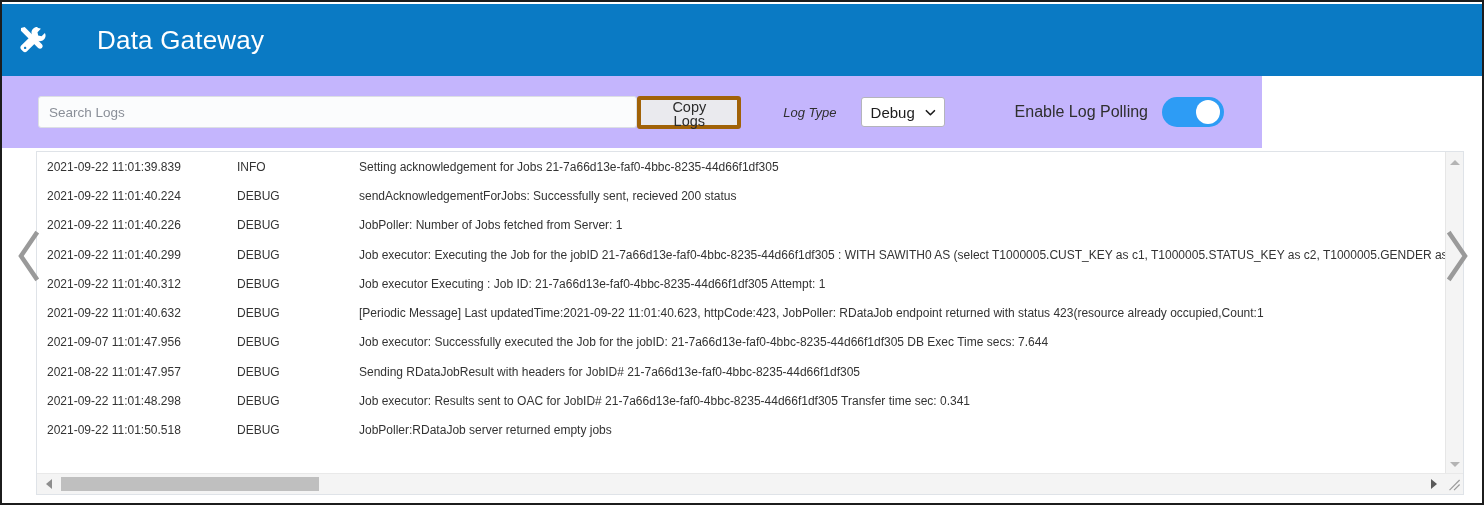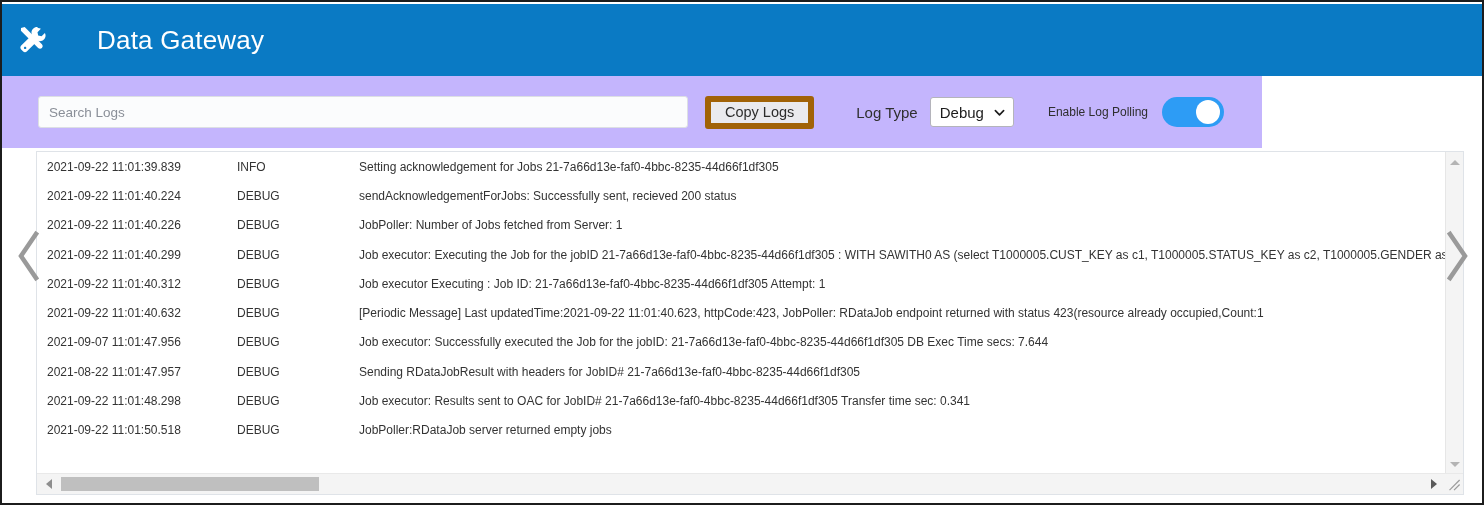--- a/index.html
+++ b/index.html
@@ -79,34 +79,35 @@
   .search-input::placeholder {
     color: #8a8f98;
   }
   .toolbar-spacer { flex: 1 1 auto; }
 
   .copy-logs-btn {
     height: 33px;
     min-width: 104px;
     padding: 0 14px;
     background: #eaeaee;
-    border: 6px solid #a16207;
+    border: 4px solid #a16207;
     border-radius: 3px;
     font-family: "Liberation Sans", sans-serif;
     font-size: 14.5px;
     color: #2b2b2b;
     cursor: pointer;
     line-height: 1;
   }
   .log-type-label {
     margin-left: 42px;
-    margin-right: 12px;
-    font-size: 15px;
+    margin-right: 24px;
+    font-size: 13px;
     color: #2f2f2f;
     white-space: nowrap;
+    font-style: italic;
   }
   .log-type-select {
     position: relative;
     height: 30px;
     min-width: 84px;
     box-sizing: border-box;
     border: 1px solid #b4b4bb;
     border-radius: 3px;
     background: #ffffff;
     display: flex;
@@ -118,23 +119,23 @@
     font-size: 15px;
     color: #1c1c1c;
     margin-right: 10px;
   }
   .chev-down {
     width: 11px;
     height: 11px;
     display: block;
   }
   .polling-label {
-    margin-left: 34px;
+    margin-left: 70px;
     margin-right: 14px;
-    font-size: 12px;
+    font-size: 16px;
     color: #2f2f2f;
     white-space: nowrap;
   }
   .toggle {
     width: 62px;
     height: 30px;
     border-radius: 15px;
     background: #2d9cf5;
     position: relative;
     cursor: pointer;

